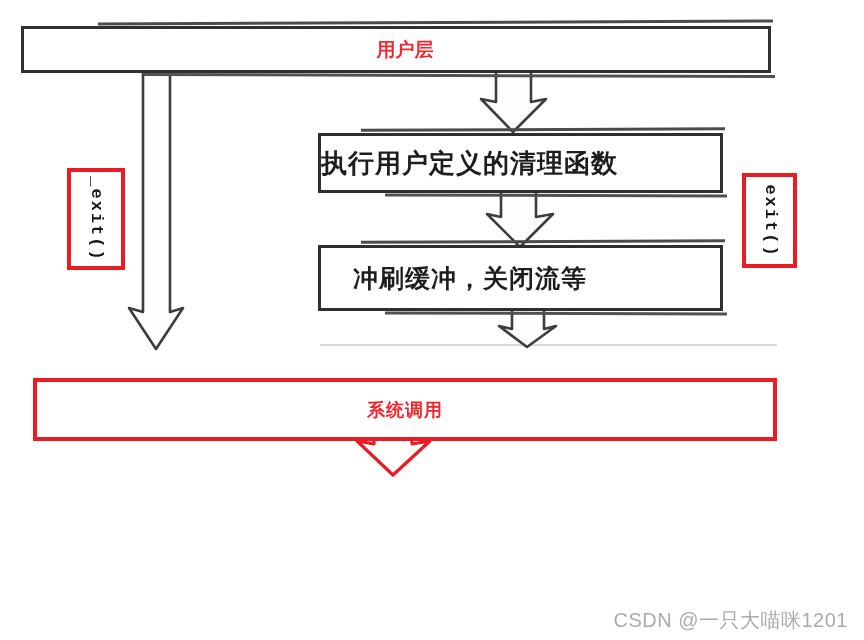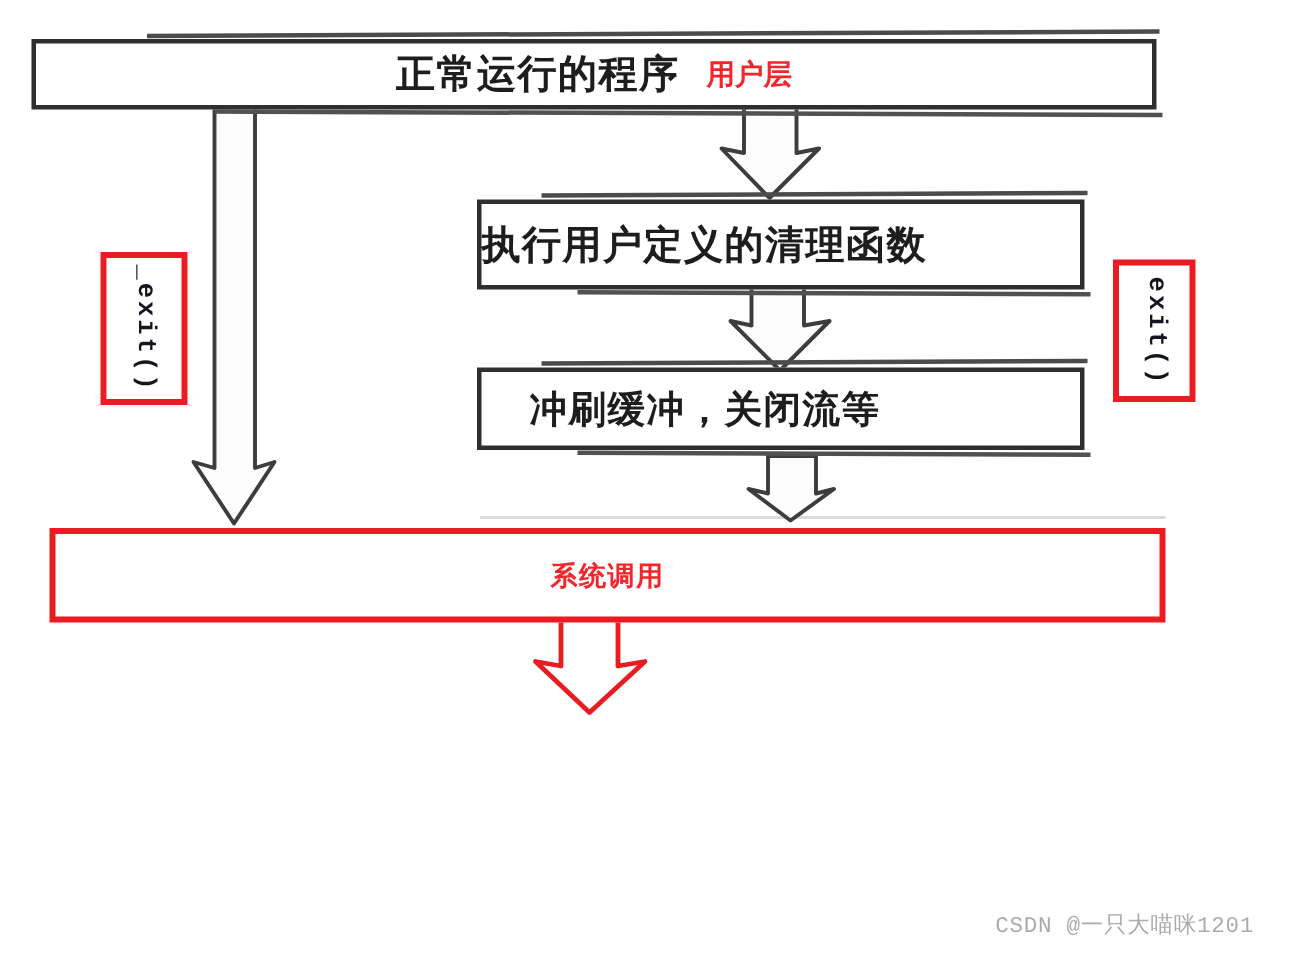--- a/index.html
+++ b/index.html
@@ -37,21 +37,21 @@
   .sketchbox::after{ 
     content:"";position:absolute;bottom:-7px;left:16%;right:-7px;height:3px;
     background:#515151;transform:rotate(0.2deg);
   }
   .box-program{left:21px;top:26px;width:750px;height:47px;justify-content:center;font-size:26px;}
   .box-program .red-inline{
     font-family:"Liberation Sans", sans-serif;font-weight:bold;
     font-size:19px;color:var(--textred);margin-left:18px;letter-spacing:0;
   }
   .box-cleanup{left:318px;top:133px;width:405px;height:60px;font-size:26px;}
-  .box-flush{left:318px;top:245px;width:405px;height:55px;padding-left:32px;font-size:25px;}
+  .box-flush{left:318px;top:245px;width:405px;height:66px;padding-left:32px;font-size:25px;}
 
   
   .redlabel{
     position:absolute;box-sizing:border-box;background:#fff;
     border:4px solid var(--red);z-index:2;
   }
   .redlabel .vtext{
     position:absolute;left:50%;top:50%;
     transform:translate(-50%,-50%) rotate(90deg);
     white-space:nowrap;
@@ -59,34 +59,34 @@
     font-size:17px;color:#15151f;letter-spacing:2px;font-weight:bold;
   }
   .label-uexit{left:67px;top:168px;width:58px;height:102px;}
   .label-exit{left:742px;top:173px;width:55px;height:95px;}
 
   
   .redbox{
     position:absolute;box-sizing:border-box;background:#fff;
     border:4px solid var(--red);z-index:2;
     display:flex;align-items:center;justify-content:center;
-    color:var(--textred);font-size:18px;font-weight:bold;letter-spacing:1px;
+    color:var(--textred);font-size:18px;font-weight:bold;letter-spacing:1px;margin-top:26px;
   }
   .box-syscall{left:33px;top:352px;width:744px;height:63px;}
   .box-os{left:33px;top:476px;width:742px;height:117px;}
 
   .divider-line{
     position:absolute;left:320px;top:344px;width:457px;height:2px;
     background:#dadada;z-index:0;
   }
   .arrow-layer{position:absolute;left:0;top:0;z-index:1;pointer-events:none;}
   .watermark{
-    position:absolute;right:28px;top:607px;z-index:2;
-    color:var(--wm);font-size:15px;letter-spacing:0.5px;
-    font-family:Liberation Mono, monospace;
+    position:absolute;right:16px;top:607px;z-index:2;
+    color:var(--wm);font-size:20px;letter-spacing:0.5px;
+    font-family:Liberation Sans, sans-serif;
   }
 </style>
 </head>
 <body>
 
 <div class="stage">
 
   <div class="divider-line"></div>
 
   <svg class="arrow-layer" width="864" height="640" viewBox="0 0 864 640">
@@ -96,21 +96,20 @@
     <polygon points="496,71 496,102 481,99 513,132 546,99 531,102 531,71" fill="#fdfdfd" stroke="#3d3d3d" stroke-width="2.6" stroke-linejoin="round"></polygon>
 
     <polygon points="501,191 501,217 487,214 520,247 553,214 536,217 536,191" fill="#fdfdfd" stroke="#3d3d3d" stroke-width="2.6" stroke-linejoin="round"></polygon>
 
     <polygon points="512,304 512,329 499,326 527,347 556,326 544,329 544,304" fill="#fdfdfd" stroke="#3d3d3d" stroke-width="2.6" stroke-linejoin="round"></polygon>
 
     <polygon points="374,413 374,444 357,441 393,475 430,441 412,444 412,413" fill="#ffffff" stroke="#e91c23" stroke-width="3.2" stroke-linejoin="round"></polygon>
   </svg>
 
   <div class="sketchbox box-program">
-    <span>正常运行的程序</span>
     <span class="red-inline">用户层</span>
   </div>
 
   <div class="sketchbox box-cleanup">
     <span>执行用户定义的清理函数</span>
   </div>
 
   <div class="sketchbox box-flush">
     <span>冲刷缓冲，关闭流等</span>
   </div>

